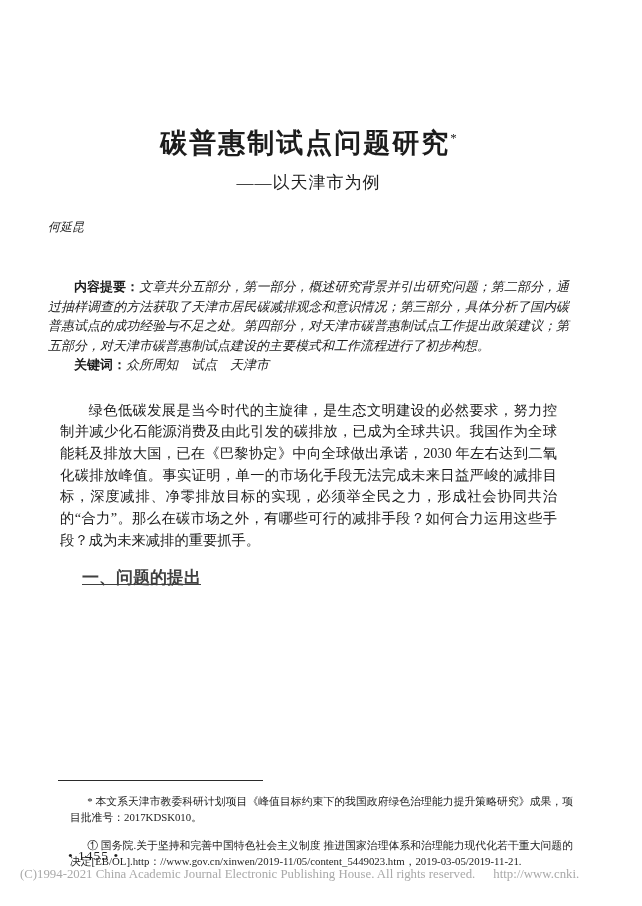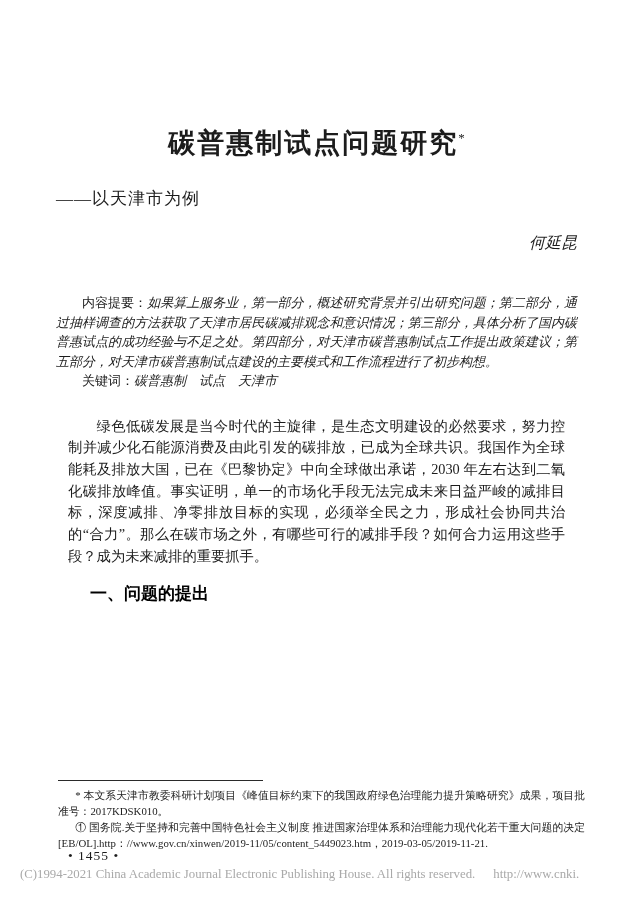--- a/index.html
+++ b/index.html
@@ -6,83 +6,84 @@
   .page {
     position:relative;
     width:642px; height:906px;
     margin:0 auto;
     background:#ffffff;
     overflow:hidden;
     font-family:"Liberation Serif","DejaVu Serif",serif;
     color:#1c1c1c;
   }
   .content {
-    position:absolute; left:56px; top:0; width:521px;
+    position:absolute; left:48px; top:0; width:521px;
   }
   .title {
     margin:126px 0 0 0;
     text-align:center;
     font-size:27px; font-weight:bold;
     letter-spacing:2px;
     line-height:35px;
   }
   .title sup {
     font-size:13px; font-weight:normal; letter-spacing:0;
     vertical-align:super; line-height:0;
   }
   .subtitle {
-    margin-top:26px;
-    text-align:left;
+    margin-top:10px;
+    text-align:center;
     font-size:17px; line-height:24px;
     letter-spacing:1px;
   }
   .author {
     margin-top:22px;
-    text-align:right;
-    font-size:16px; line-height:20px;
+    text-align:left;
+    font-size:12px; line-height:20px;
     font-style:italic;
   }
   .abstract { margin-top:40px; }
   .abstract p {
     margin:0;
     font-size:13px; line-height:19.5px;
     text-align:justify;
     font-style:italic;
   }
   .abstract p.first { text-indent:2em; }
   .abstract .lbl {
     font-style:normal;
-    font-weight:normal;
+    font-weight:bold;
     font-family:"Liberation Sans","DejaVu Sans",sans-serif;
   }
   .abs-k { text-indent:2em; }
   .bodytext { margin-top:25px; }
   .bodytext p {
     margin:12px;
     font-size:14.3px; line-height:21.7px;
     text-align:justify;
     text-indent:2em;
   }
   .bodytext sup.fnref { font-size:9px; line-height:0; vertical-align:super; }
   .section-h {
     margin:15px 0 0 0;
     padding-left:2em;
     font-family:"Liberation Sans","DejaVu Sans",sans-serif;
     font-size:17px; font-weight:bold;
     line-height:24px;
-    color:#000000;
+    color:#404040;
+    text-decoration:underline;
   }
   .footnotes {
     position:absolute; left:58px; top:780px; width:527px;
   }
   .fn-divider {
     width:205px; height:1px; background:#2a2a2a; margin:0 0 6px 0;
   }
   .footnotes p {
-    margin:0;
+    margin:12px;
     font-size:10.8px; line-height:16px;
     text-align:justify;
     text-indent:1.6em;
     color:#222;
   }
   .pagenum {
     position:absolute; left:68px; top:848px;
     font-size:13.5px; letter-spacing:1px;
   }
   .copyright {
@@ -99,22 +100,22 @@
 <div class="page">
   <div class="content">
 
     <h1 class="title"><span>碳普惠制试点问题研究</span><sup>*</sup></h1>
 
     <div class="subtitle">——以天津市为例</div>
 
     <div class="author">何延昆</div>
 
     <div class="abstract">
-      <p class="first"><span class="lbl">内容提要：</span><span>如果算上服务业，第一部分，概述研究背景并引出研究问题；第二部分，通过抽样调查的方法获取了天津市居民碳减排观念和意识情况；第三部分，具体分析了国内碳普惠试点的成功经验与不足之处。第四部分，对天津市碳普惠制试点工作提出政策建议；第五部分，对天津市碳普惠制试点建设的主要模式和工作流程进行了初步构想。</span></p>
-      <p class="abs-k"><span class="lbl">关键词：</span><span>碳普惠制　试点　天津市</span></p>
+      <p class="first"><span class="lbl">内容提要：</span><span>文章共分五部分，第一部分，概述研究背景并引出研究问题；第二部分，通过抽样调查的方法获取了天津市居民碳减排观念和意识情况；第三部分，具体分析了国内碳普惠试点的成功经验与不足之处。第四部分，对天津市碳普惠制试点工作提出政策建议；第五部分，对天津市碳普惠制试点建设的主要模式和工作流程进行了初步构想。</span></p>
+      <p class="abs-k"><span class="lbl">关键词：</span><span>众所周知　试点　天津市</span></p>
     </div>
 
     <div class="bodytext">
       <p>绿色低碳发展是当今时代的主旋律，是生态文明建设的必然要求，努力控制并减少化石能源消费及由此引发的碳排放，已成为全球共识。我国作为全球能耗及排放大国，已在《巴黎协定》中向全球做出承诺，2030 年左右达到二氧化碳排放峰值。事实证明，单一的市场化手段无法完成未来日益严峻的减排目标，深度减排、净零排放目标的实现，必须举全民之力，形成社会协同共治的“合力”。那么在碳市场之外，有哪些可行的减排手段？如何合力运用这些手段？成为未来减排的重要抓手。</p>
 
       <h2 class="section-h">一、问题的提出</h2>
 
 
     </div>
   </div>

